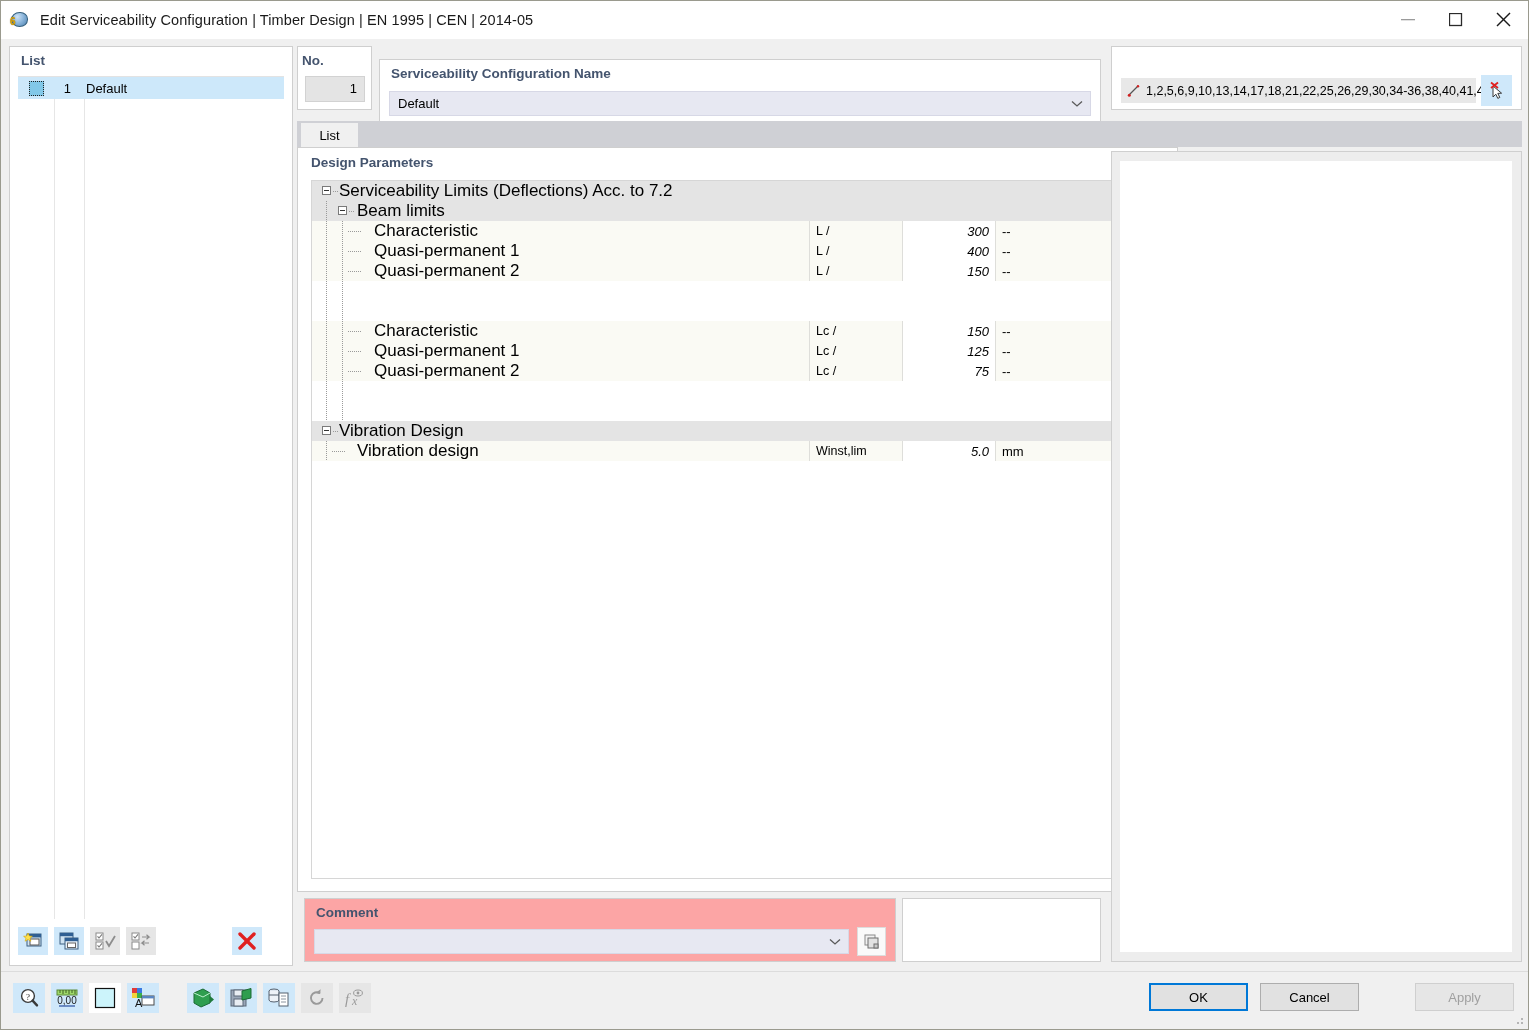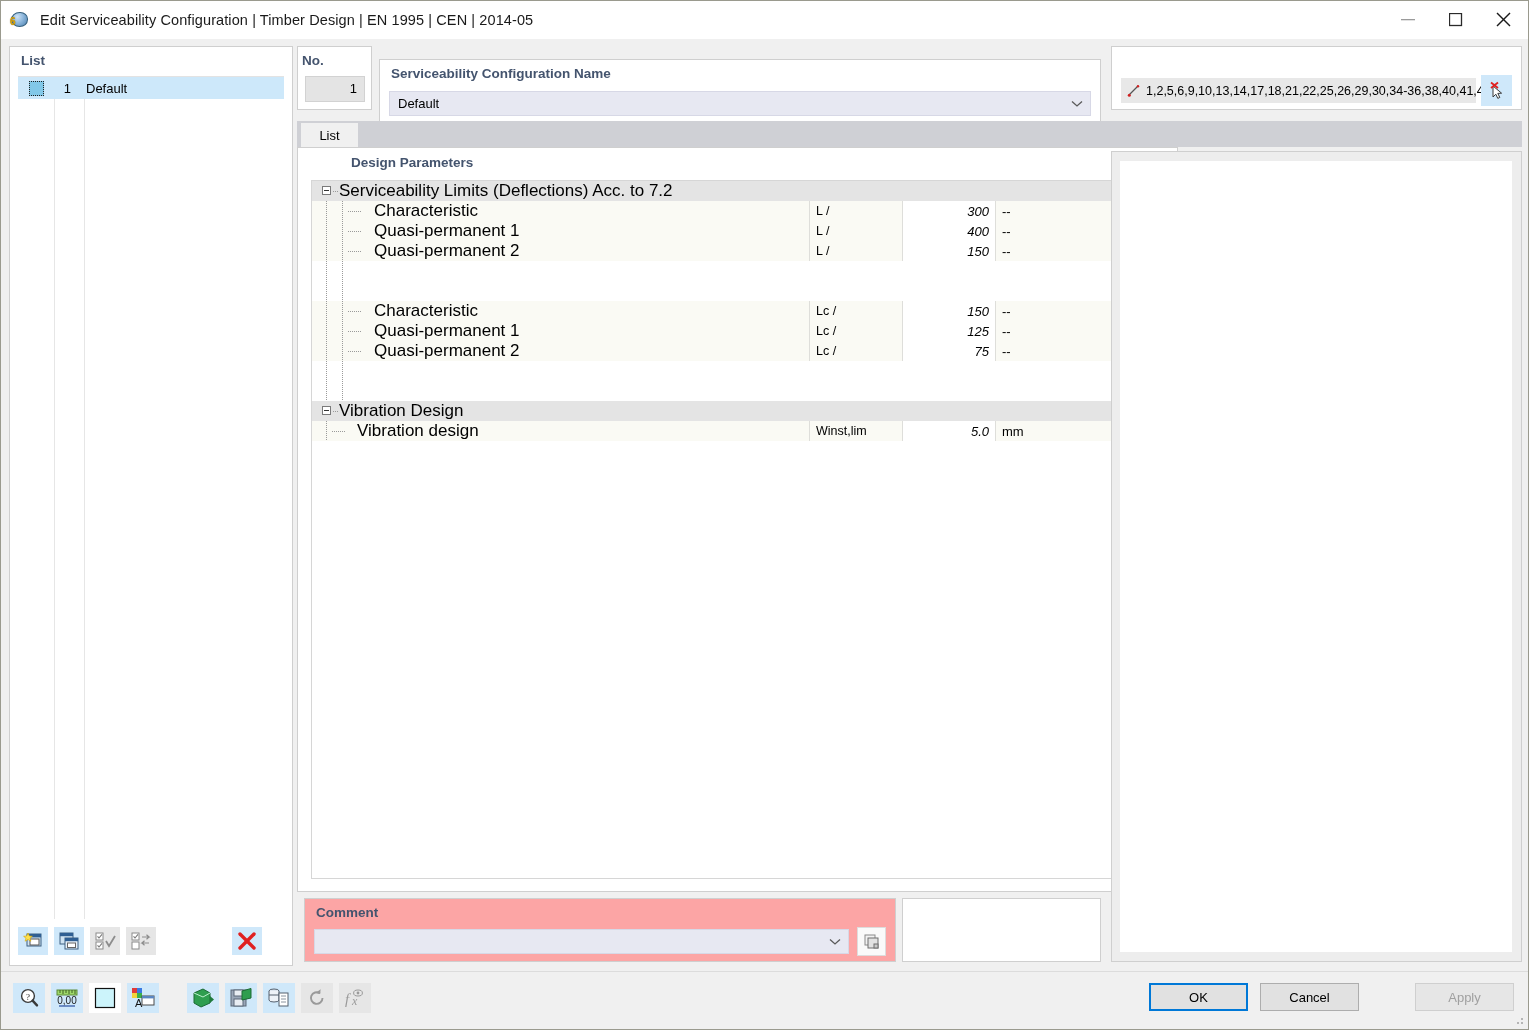--- a/index.html
+++ b/index.html
@@ -138,21 +138,21 @@
   }
   .tab {
     position: absolute; left: 4px; top: 2px; width: 57px; height: 24px;
     background: #f0f0f0; display: flex; align-items: center; justify-content: center;
     font-size: 13px;
   }
 
   
   .main-panel {
     position: absolute; left: 296px; top: 146px; width: 881px; height: 745px;
-    background: #ffffff; border: 1px solid #cfcfcf; padding-left: 40px;
+    background: #ffffff; border: 1px solid #cfcfcf;
   }
   .dp-title {
     font-size: 13.5px; font-weight: bold; color: #44546e;
     padding: 7px 0 6px 13px;
   }
   .dp-wrap {
     position: absolute; left: 13px; top: 32px; right: 9px; bottom: 12px;
     border: 1px solid #d6d6d6; background: #ffffff;
     overflow: hidden;
   }
@@ -403,20 +403,32 @@
             <div class="tcell-label">
               <div class="exp" style="left: 10px; top: 5px;"></div>
               <div class="hstub" style="left: 21px; width: 6px;"></div>
               <span style="position: absolute; left: 27px;">Serviceability Limits (Deflections) Acc. to 7.2</span>
             </div>
             <div class="tcell-sym"></div>
             <div class="tcell-val"></div>
             <div class="tcell-unit"></div>
             <div class="tcell-rest" style="background: rgb(228, 228, 228);"></div>
           </div>
+          <div class="trow group">
+            <div class="tcell-label">
+              <div class="vline" style="left: 14px;"></div>
+              <div class="exp" style="left: 26px; top: 5px;"></div>
+              <div class="hstub" style="left: 37px; width: 6px;"></div>
+              <span style="position: absolute; left: 45px;">Beam limits</span>
+            </div>
+            <div class="tcell-sym"></div>
+            <div class="tcell-val"></div>
+            <div class="tcell-unit"></div>
+            <div class="tcell-rest" style="background: rgb(228, 228, 228);"></div>
+          </div>
           <div class="trow data">
             <div class="tcell-label">
               <div class="vline" style="left: 14px;"></div>
               <div class="vline" style="left: 30px;"></div>
               <div class="hstub" style="left: 36px; width: 13px;"></div>
               <span style="position: absolute; left: 62px;">Characteristic</span>
             </div>
             <div class="tcell-sym">L /</div>
             <div class="tcell-val">300</div>
             <div class="tcell-unit">--</div>

